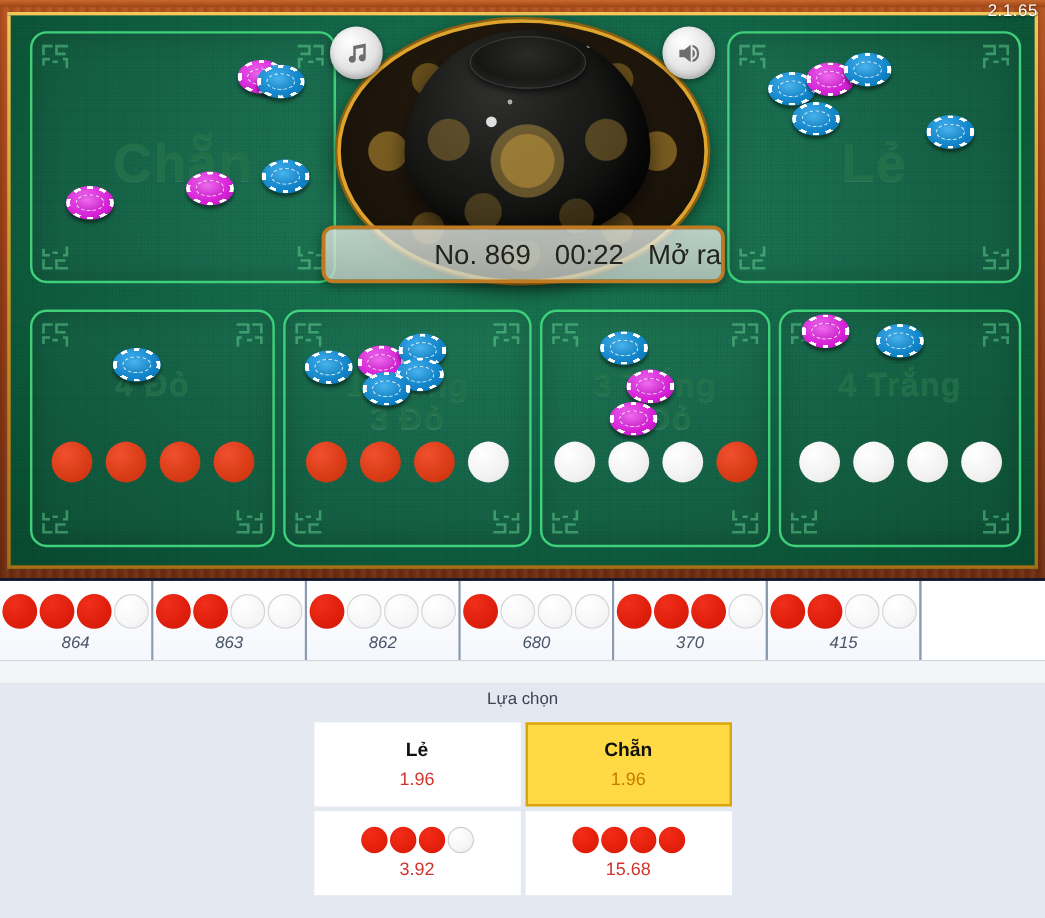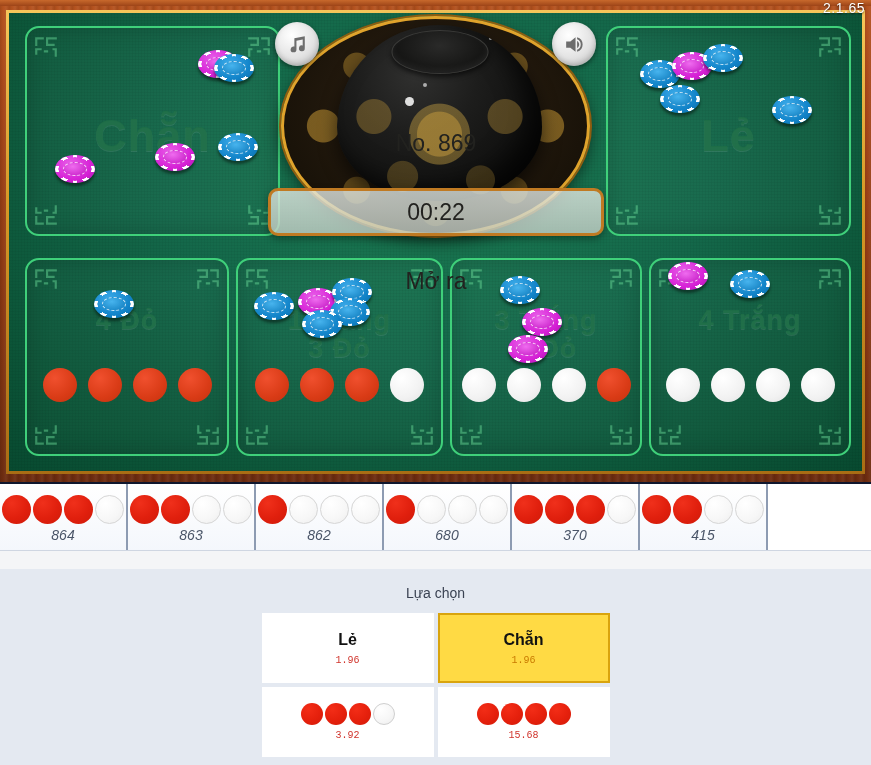--- a/index.html
+++ b/index.html
@@ -219,24 +219,23 @@
   .circ-btn svg { width: 25px; height: 25px; fill: #6d6d6d; }
 
   
   .info-bar {
     position: absolute;
     left: 268px; top: 188px;
     width: 336px; height: 48px;
     border-radius: 10px;
     border: 3px solid #c07a22;
     background: linear-gradient(180deg, rgba(226,232,226,0.80), rgba(196,206,198,0.80));
-    display: flex; align-items: center; justify-content: center;
-    gap: 42px;
+    display: flex; align-items: center; justify-content: flex-end;
+    gap: 20px;
     box-shadow: 0 3px 7px rgba(0,0,0,0.35);
-    flex-direction: column;
   }
   .info-bar span {
     font-size: 23px;
     color: #22221f;
     font-family: "Liberation Sans", sans-serif;
   }
 
   
   .version {
     position: absolute; right: 6px; top: 0px;
@@ -270,21 +269,21 @@
   .hist-num { font-size: 14px; color: #4a5568; margin-top: 3px; }
 
   
   .white-gap { width: 871px; height: 18px; background: #f4f5f7; }
 
   
   .bet-panel {
     width: 871px;
     height: 196px;
     background: #e4e9f1;
-    padding-top: 16px;
+    padding-top: 5px;
   }
   .bet-title {
     text-align: center;
     font-size: 14px;
     color: #3a4252;
     margin-bottom: 12px;
   }
   .bet-grid {
     width: 348px;
     margin: 0 auto;
@@ -297,21 +296,21 @@
     height: 70px;
     display: flex; flex-direction: column;
     align-items: center; justify-content: center;
     cursor: pointer;
   }
   .bet-cell.selected {
     background: #ffda44;
     border: 2px solid #d9a40e;
   }
   .bet-name { font-size: 16px; font-weight: bold; color: #111; margin-bottom: 6px; }
-  .bet-odds { font-size: 10px; color: #d0342c; font-family: Liberation Mono, monospace; }
+  .bet-odds { font-size: 15px; color: #d0342c; }
   .bet-cell.selected .bet-odds { color: #c97a00; }
   .bet-dots { display: flex; gap: 2px; margin-bottom: 5px; }
   .bdot { width: 22px; height: 22px; border-radius: 50%; }
   .bdot.red   { background: radial-gradient(circle at 34% 28%, #f32d17, #e5200c 55%, #d21b08); }
   .bdot.white { background: radial-gradient(circle at 34% 28%, #ffffff, #f6f6f6 60%, #ececec); border: 1px solid #cfcfcf; }
 </style>
 </head>
 <body>
 
 <div class="game-stage">

